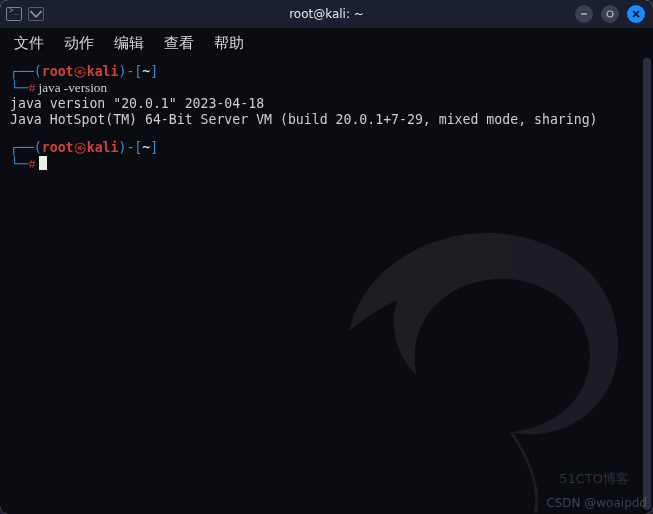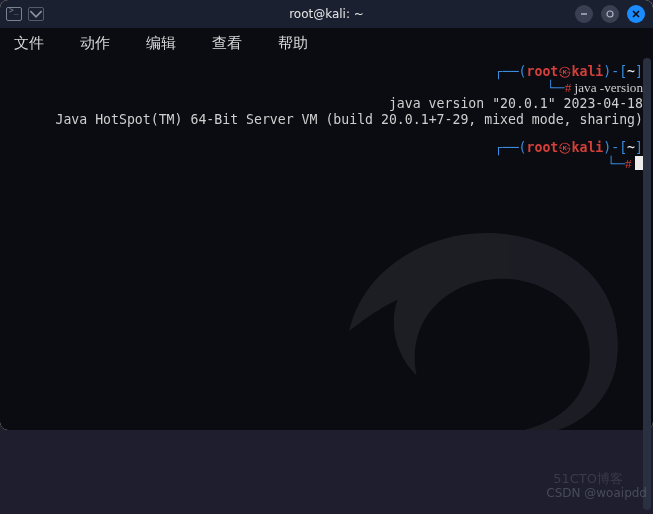--- a/index.html
+++ b/index.html
@@ -6,21 +6,21 @@
     body {
       width: 653px;
       height: 514px;
       background: #1e1e2e;
       font-family: "DejaVu Sans Mono", monospace;
       overflow: hidden;
       position: relative;
     }
     .window {
       width: 653px;
-      height: 430px;
+      height: 514px;
       background: #fef9c3;
       border-radius: 8px;
       overflow: hidden;
       display: flex;
       flex-direction: column;
     }
     .titlebar {
       height: 28px;
       background: #1a2030;
       display: flex;
@@ -83,39 +83,39 @@
     }
     .wc.min, .wc.max { background: #3a4052; }
     .wc.close { background: #1a8cff; }
     .wc svg { width: 10px; height: 10px; }
     .menubar {
       height: 30px;
       background: #0a0c12;
       display: flex;
       align-items: center;
       padding: 0 8px;
-      gap: 24px;
-      font-family: "DejaVu Sans", sans-serif;
+      gap: 8px;
+      font-family: "DejaVu Sans", sans-serif;
+      text-decoration: underline;
     }
     .menu-item {
       color: #d8d8d8;
       font-size: 15px;
       padding: 4px 6px;
       cursor: pointer;
     }
     .terminal {
       flex: 1;
       background: #0a0c12;
       padding: 6px 10px;
       font-size: 13.2px;
       line-height: 1.22;
       color: #cfcfcf;
       position: relative;
       overflow: hidden;
-      text-align: right;
     }
     .dragon-bg {
       position: absolute;
       right: -40px;
       top: 80px;
       width: 420px;
       height: 380px;
       opacity: 0.09;
       pointer-events: none;
     }
@@ -129,31 +129,31 @@
     .output { color: #cfcfcf; white-space: pre-wrap; }
     .cursor {
       display: inline-block;
       width: 8px;
       height: 14px;
       background: #ededed;
       vertical-align: -2px;
     }
     .watermark1 {
       position: absolute;
-      right: 30px;
+      right: 24px;
       bottom: 26px;
       color: #5a5f6b;
       font-size: 13px;
       opacity: 0.45;
       font-family: "DejaVu Sans", sans-serif;
     }
     .watermark2 {
       position: absolute;
       right: 6px;
-      bottom: 14px;
+      bottom: 4px;
       color: #6a6f7b;
       font-size: 12px;
       opacity: 0.55;
       font-family: "DejaVu Sans", sans-serif;
     }
     .scrollbar {
       position: absolute;
       right: 2px;
       top: 58px;
       bottom: 4px;

